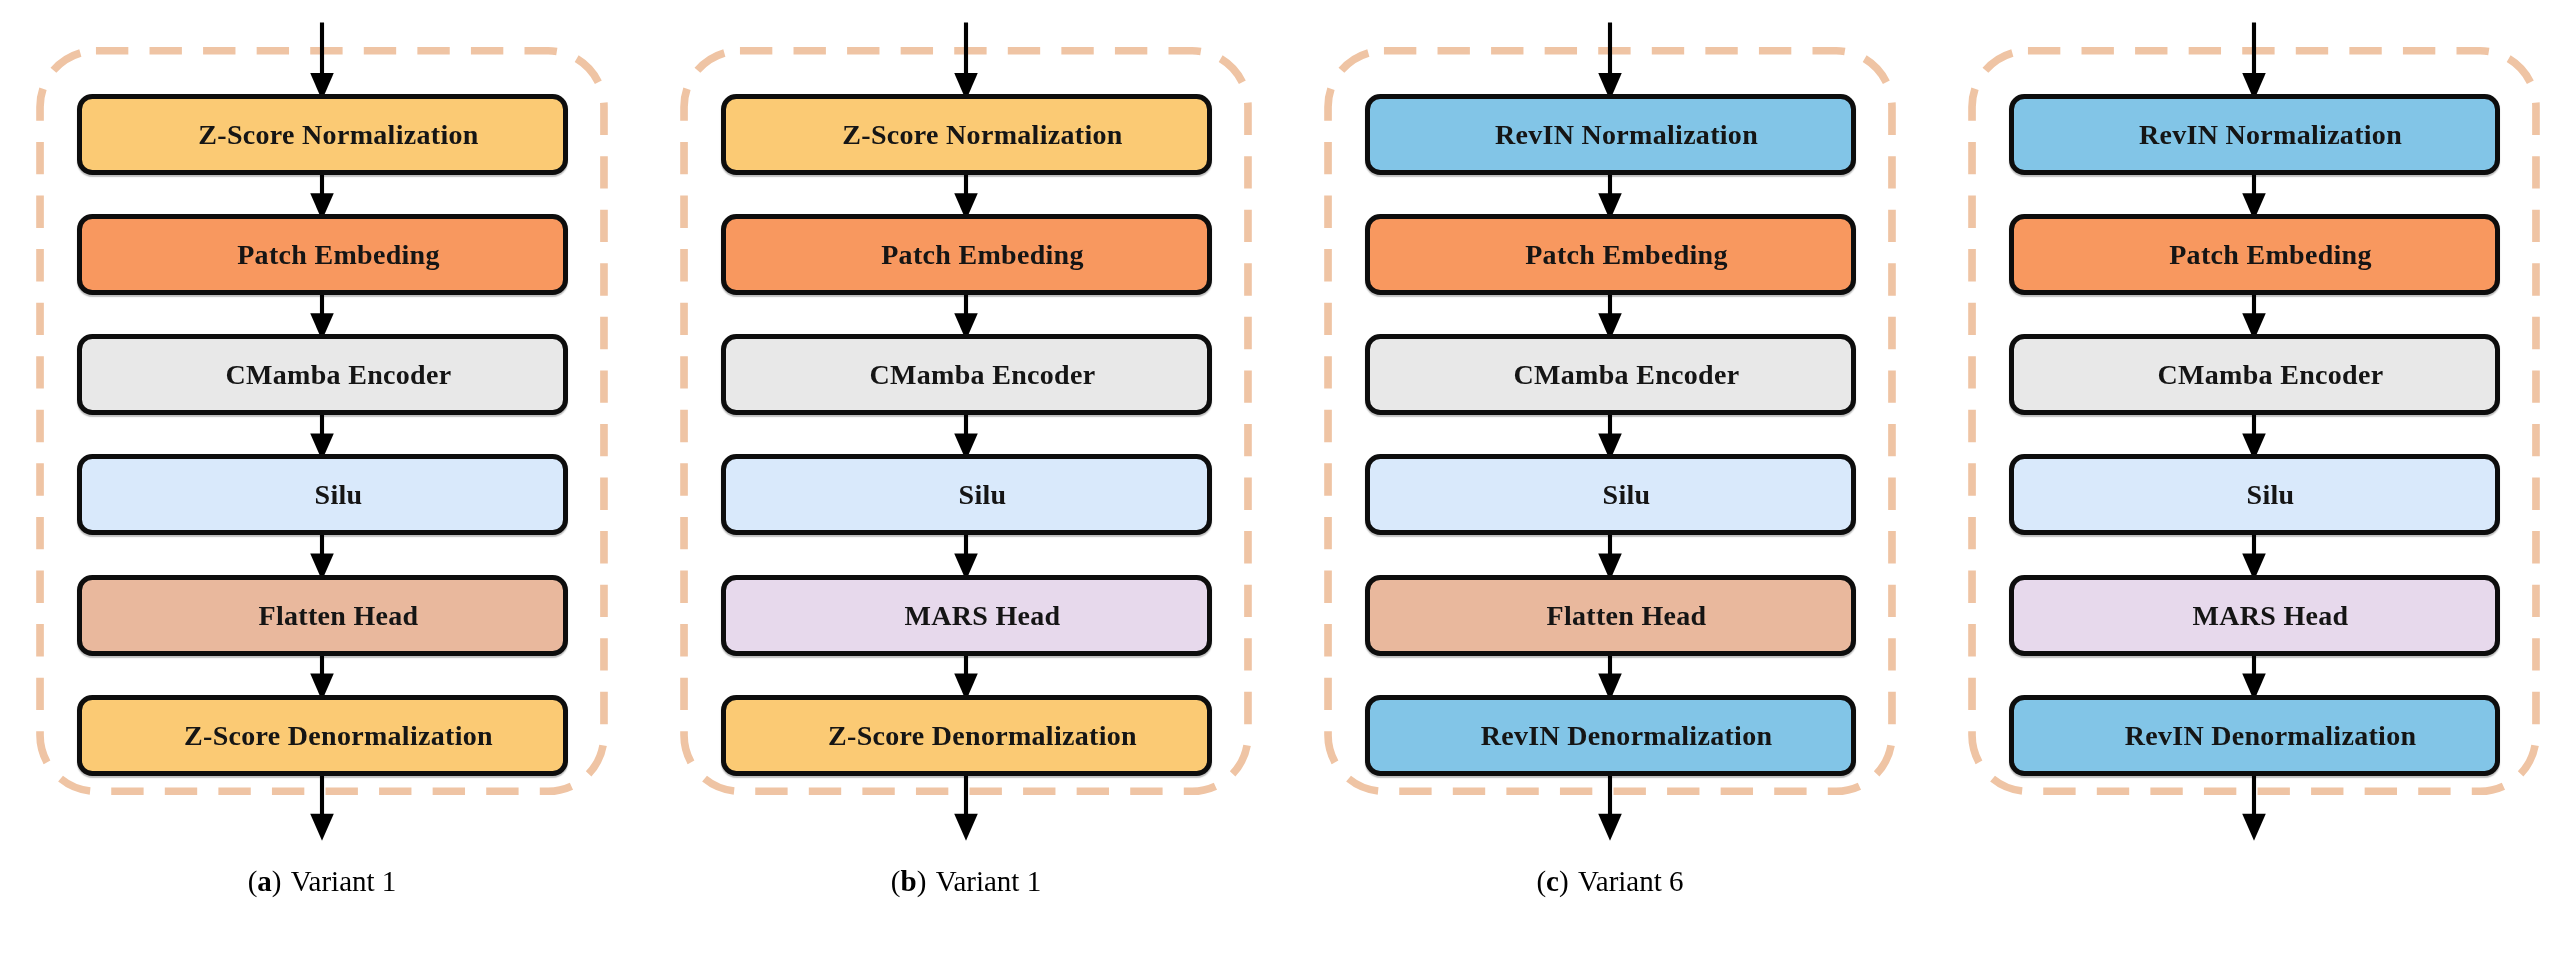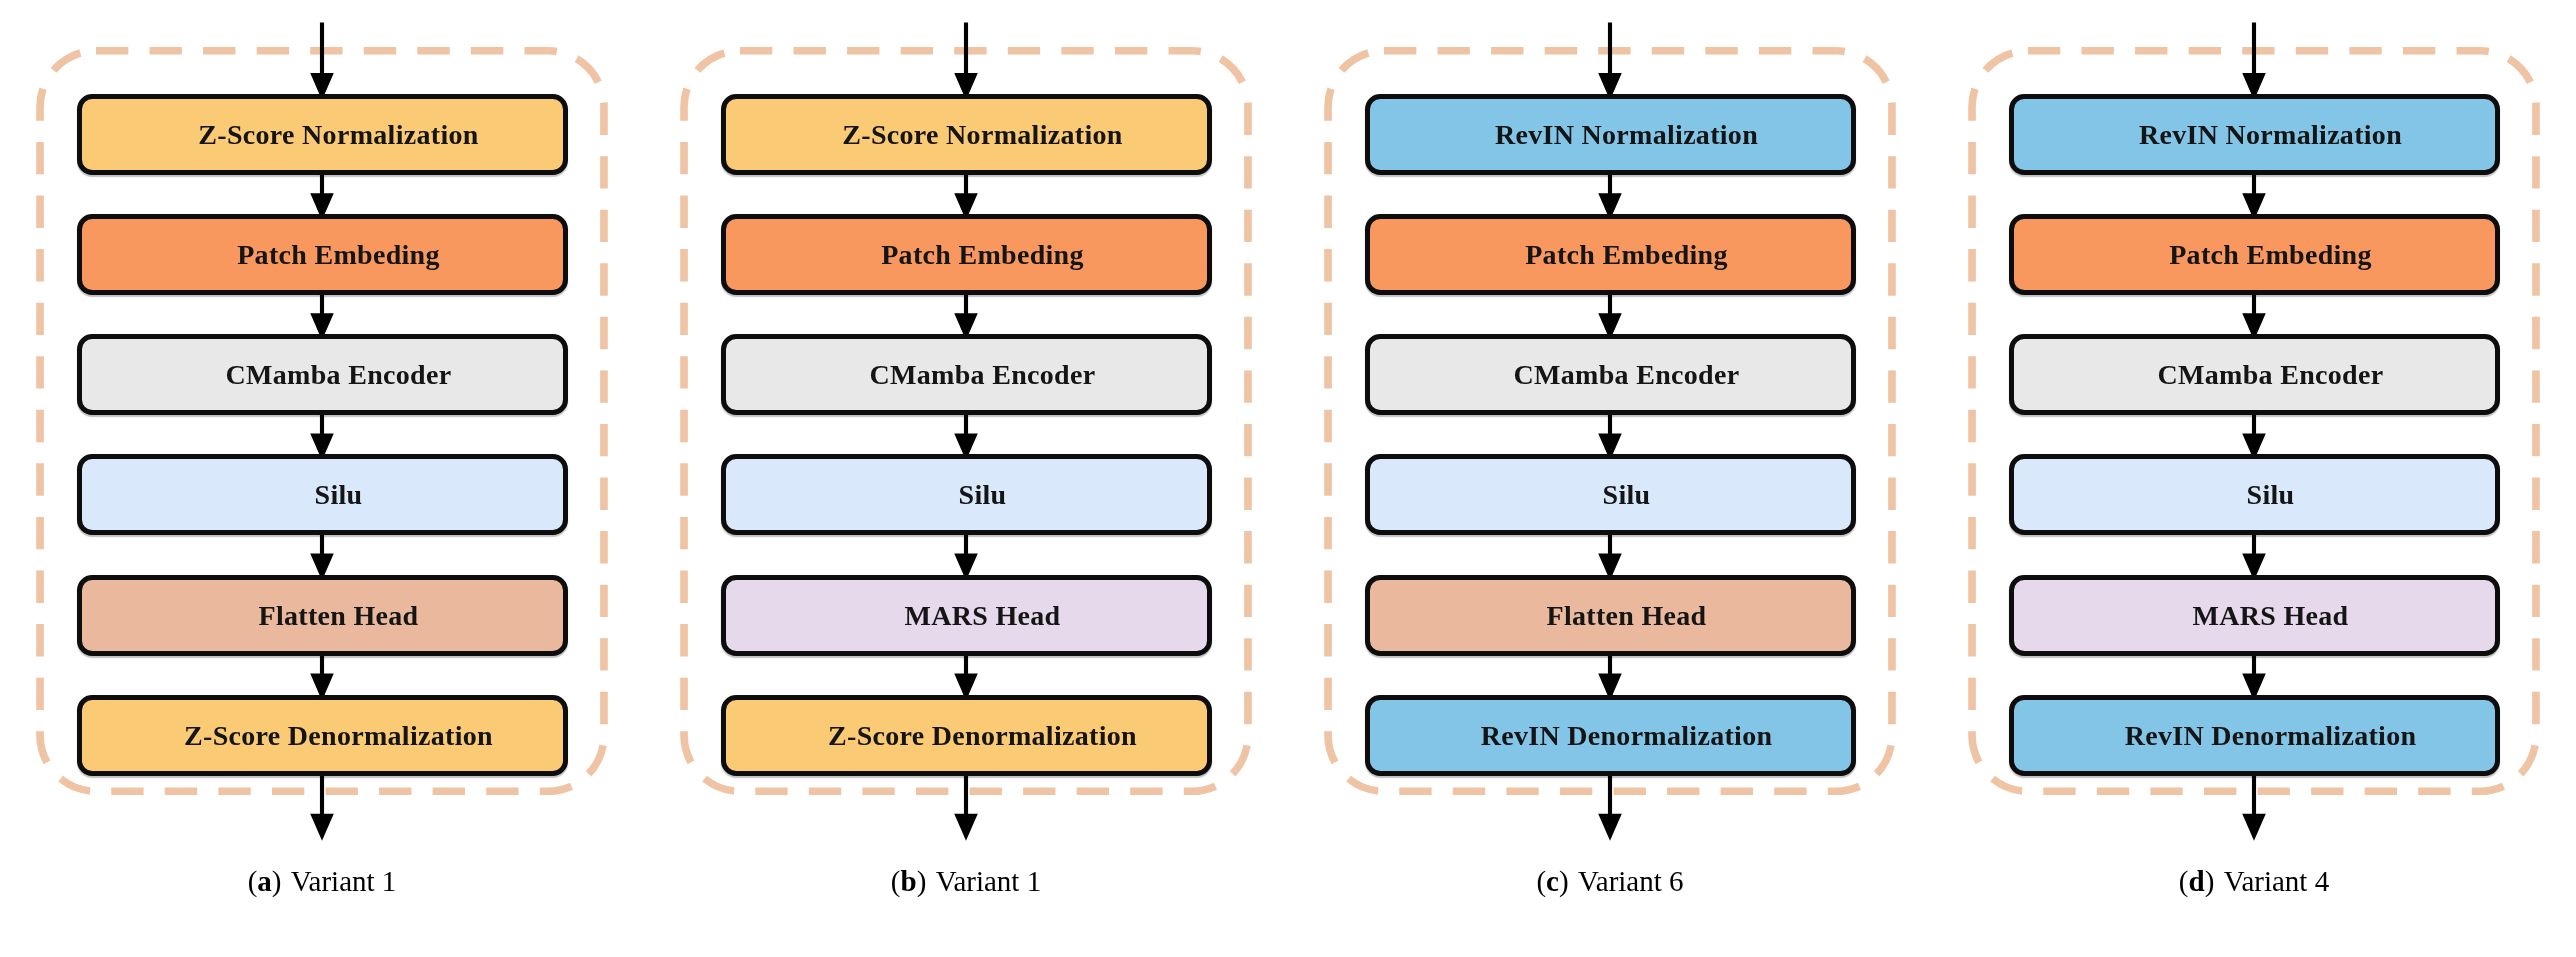--- a/index.html
+++ b/index.html
@@ -160,16 +160,15 @@
         <div class="node" style="top: 454px; height: 81px; background: rgb(217, 233, 251); border-color: rgb(13, 13, 13);">
     <span class="node-label">Silu</span>
   </div>
         <div class="node" style="top: 575px; height: 81px; background: rgb(231, 217, 236); border-color: rgb(13, 13, 13);">
     <span class="node-label">MARS Head</span>
   </div>
         <div class="node" style="top: 695px; height: 81px; background: rgb(130, 197, 231); border-color: rgb(13, 13, 13);">
     <span class="node-label">RevIN Denormalization</span>
   </div>
       </div>
-    <p class="caption"><span class="cap-open">(</span><span class="cap-letter">d</span><span class="cap-close">)</span><span class="cap-label">Variant 4</span></p>
   </section>
   </div>
 
 
 </body></html>

